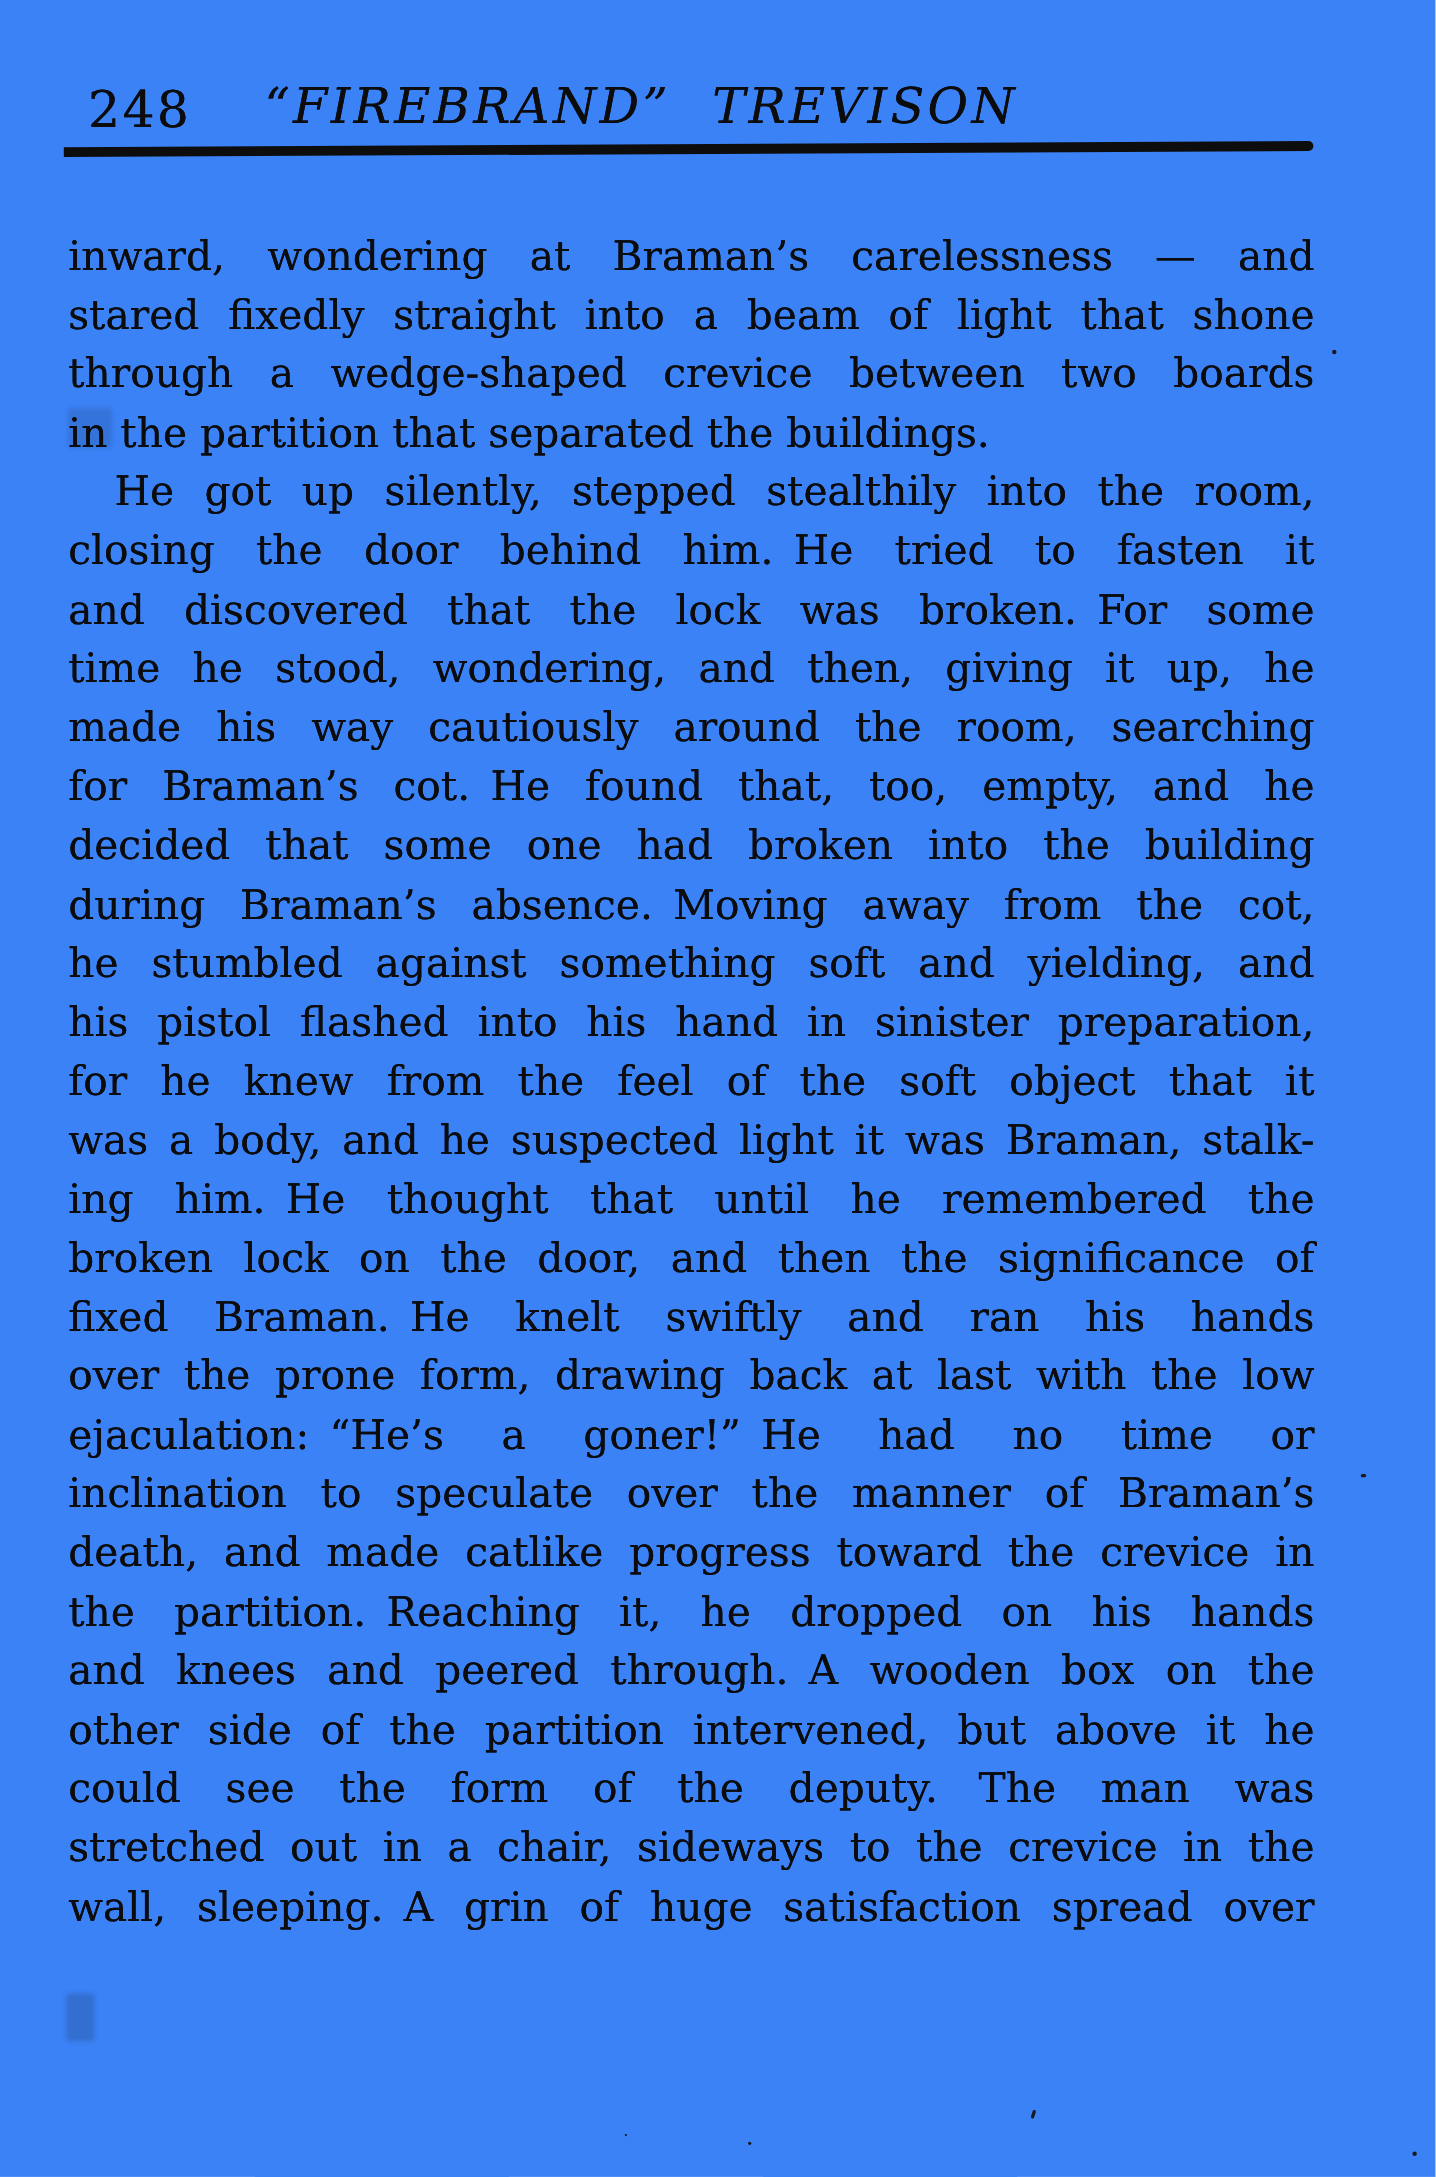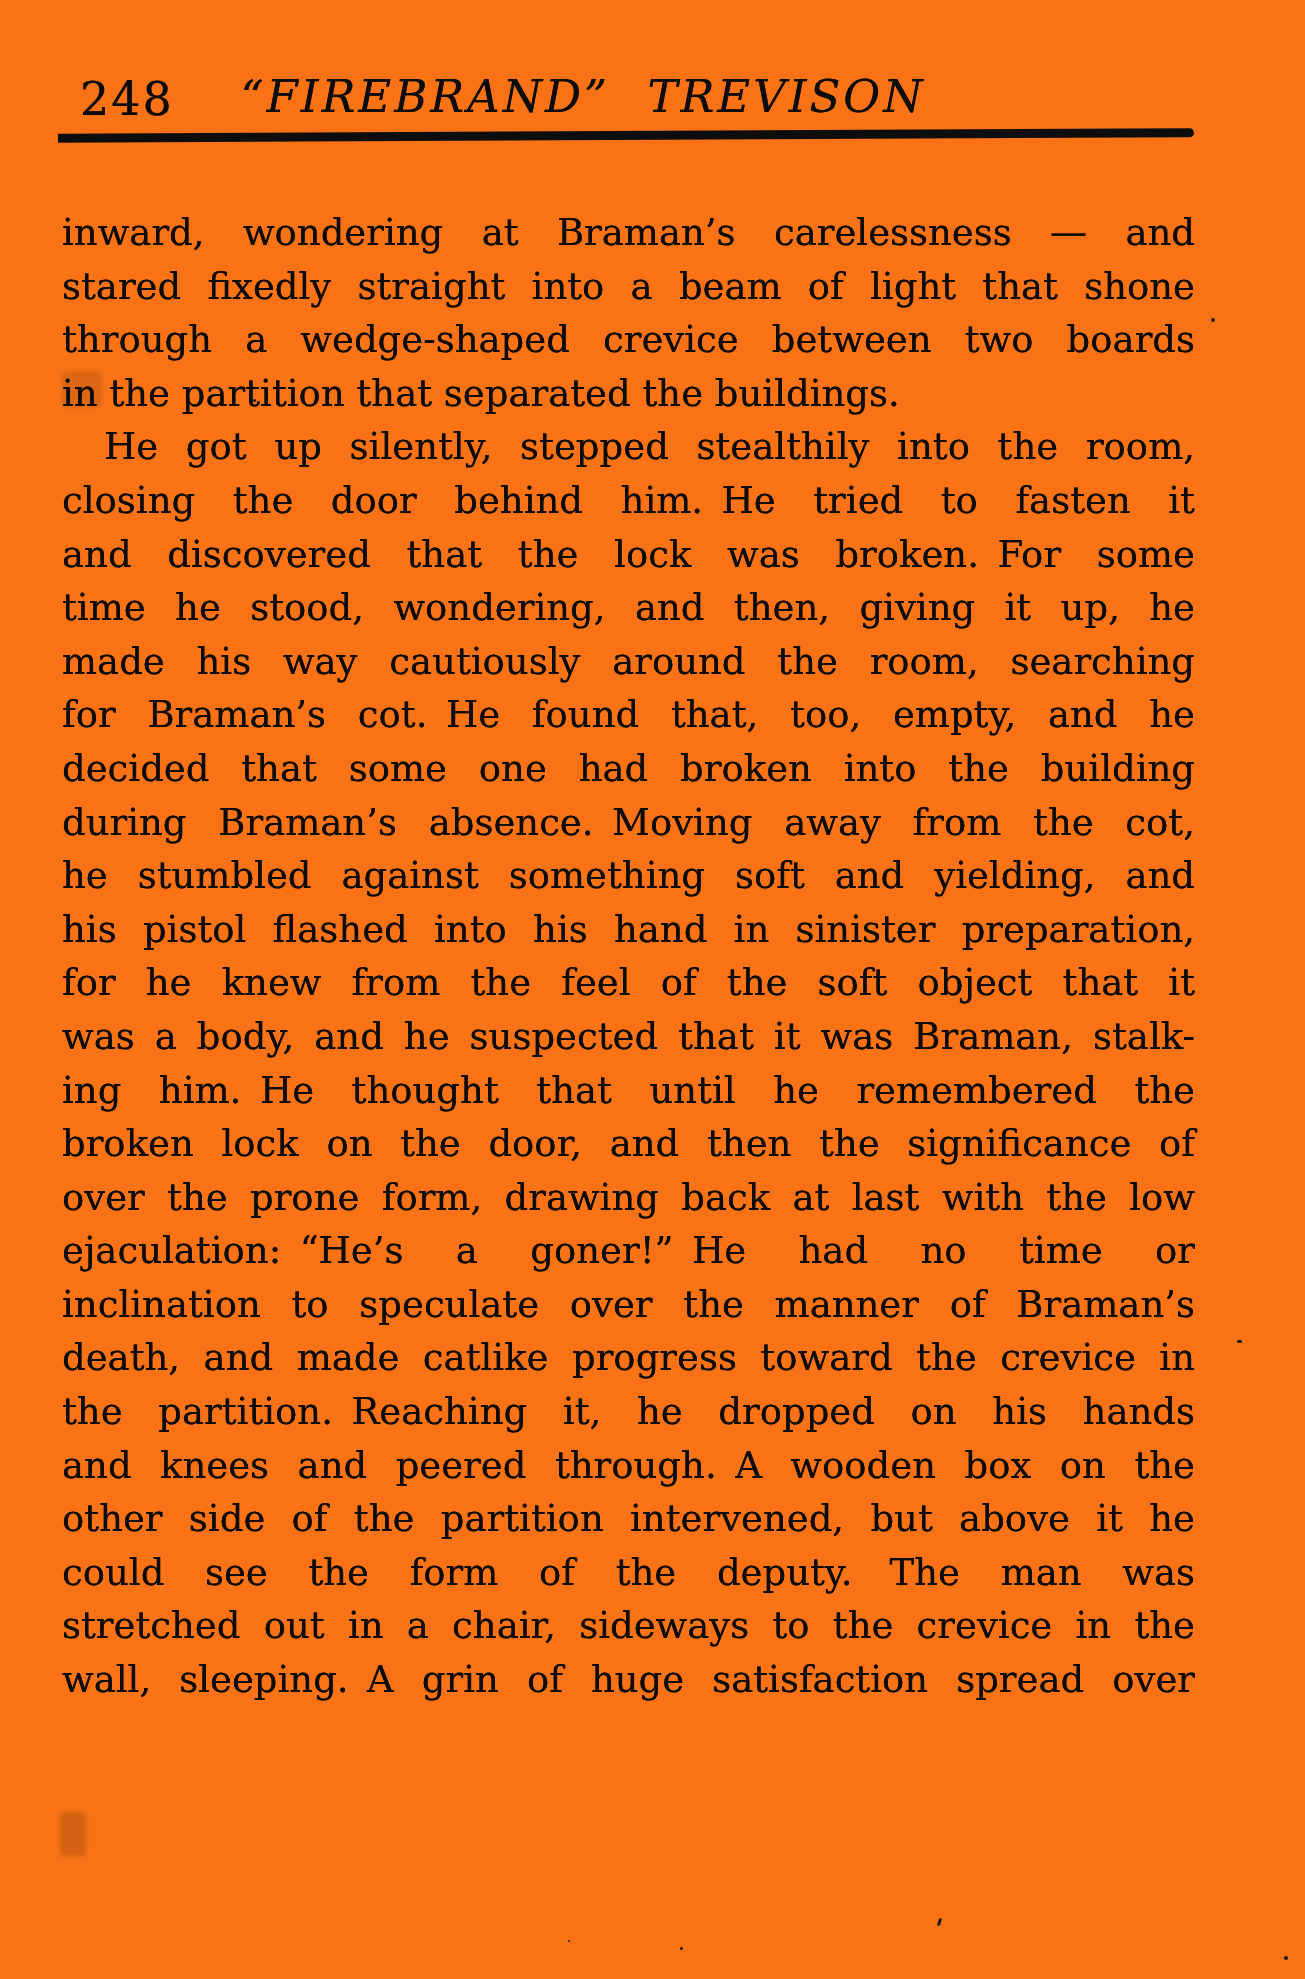--- a/index.html
+++ b/index.html
@@ -4,21 +4,21 @@
 <style>
   html, body {
     margin: 0;
     padding: 0;
     background: #ffffff;
   }
   .page {
     position: relative;
     width: 1305px;
     height: 1979px;
-    background: #f97316;
+    background: #3b82f6;
     font-family: "DejaVu Serif", serif;
     color: #0c0c0c;
     overflow: hidden;
   }
   
   .pagenum {
     position: absolute;
     left: 80px;
     top: 72px;
     font-size: 46px;
@@ -129,23 +129,24 @@
       <div class="line">closing the door behind him. He tried to fasten it</div>
       <div class="line">and discovered that the lock was broken. For some</div>
       <div class="line">time he stood, wondering, and then, giving it up, he</div>
       <div class="line">made his way cautiously around the room, searching</div>
       <div class="line">for Braman’s cot. He found that, too, empty, and he</div>
       <div class="line">decided that some one had broken into the building</div>
       <div class="line">during Braman’s absence. Moving away from the cot,</div>
       <div class="line">he stumbled against something soft and yielding, and</div>
       <div class="line">his pistol flashed into his hand in sinister preparation,</div>
       <div class="line">for he knew from the feel of the soft object that it</div>
-      <div class="line">was a body, and he suspected that it was Braman, stalk-</div>
+      <div class="line">was a body, and he suspected light it was Braman, stalk-</div>
       <div class="line">ing him. He thought that until he remembered the</div>
       <div class="line">broken lock on the door, and then the significance of</div>
+      <div class="line">fixed Braman. He knelt swiftly and ran his hands</div>
       <div class="line">over the prone form, drawing back at last with the low</div>
       <div class="line">ejaculation: “He’s a goner!” He had no time or</div>
       <div class="line">inclination to speculate over the manner of Braman’s</div>
       <div class="line">death, and made catlike progress toward the crevice in</div>
       <div class="line">the partition. Reaching it, he dropped on his hands</div>
       <div class="line">and knees and peered through. A wooden box on the</div>
       <div class="line">other side of the partition intervened, but above it he</div>
       <div class="line">could see the form of the deputy.  The man was</div>
       <div class="line">stretched out in a chair, sideways to the crevice in the</div>
       <div class="line">wall, sleeping. A grin of huge satisfaction spread over</div>

